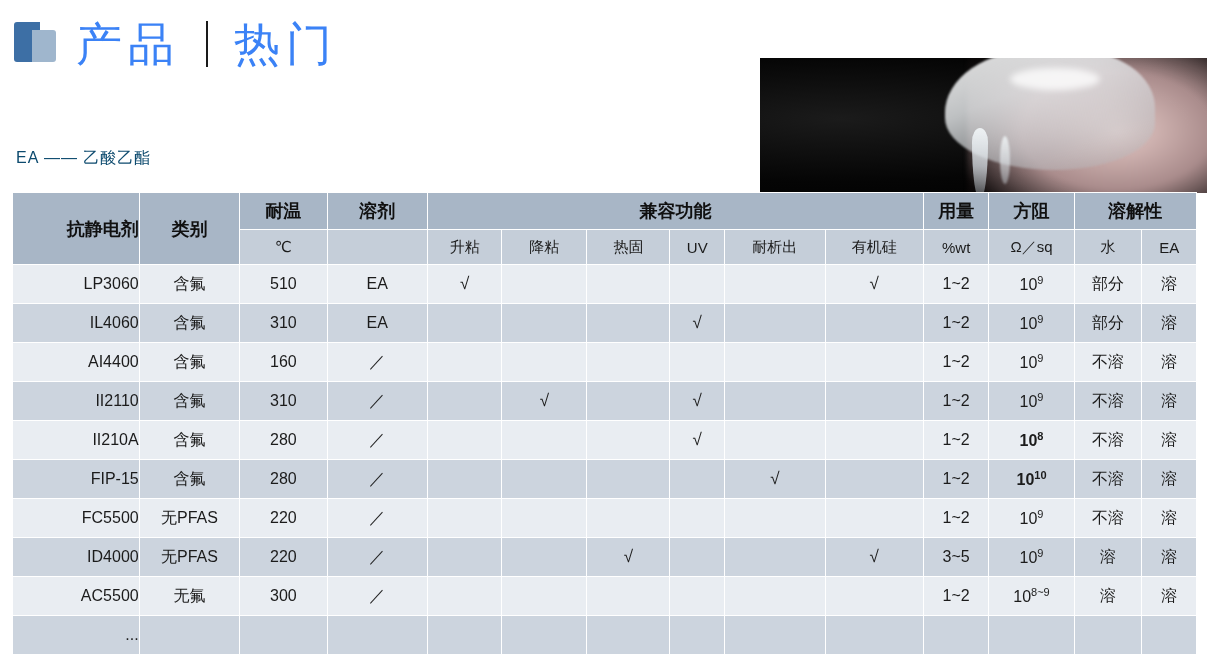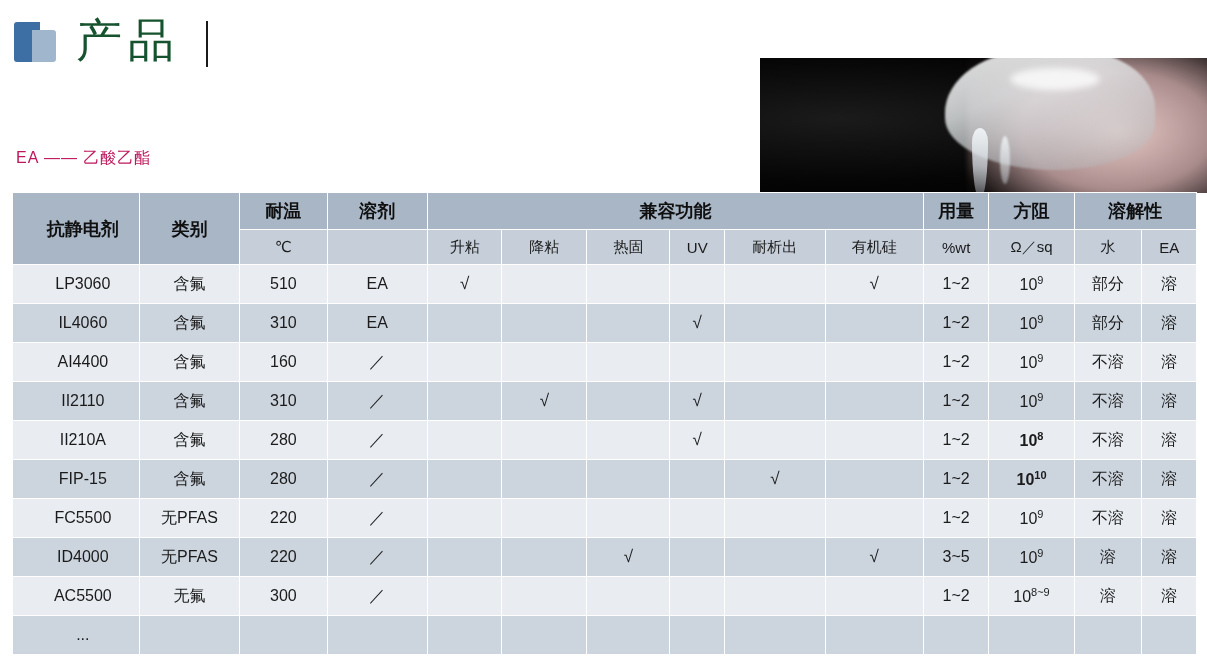--- a/index.html
+++ b/index.html
@@ -51,25 +51,24 @@
   #title-row {
     position: absolute;
     left: 76px;
     top: 8px;
     display: flex;
     align-items: center;
     height: 72px;
   }
   #title-row .title-text {
     font-size: 46px;
-    color: #14532d;
+    color: #3b82f6;
     letter-spacing: 6px;
     font-weight: 400;
     line-height: 1;
-    font-family: Liberation Mono, monospace;
   }
   #title-row .title-sep {
     display: inline-block;
     width: 2px;
     height: 46px;
     background: #1a1a1a;
     margin: 0 26px 0 26px;
   }
 
   
@@ -136,21 +135,21 @@
     border-radius: 50%;
     filter: blur(3px);
   }
 
   
   #subtitle {
     position: absolute;
     left: 16px;
     top: 148px;
     font-size: 16px;
-    color: #be185d;
+    color: #0c4a6e;
     letter-spacing: 1px;
   }
 
   
   #table-wrap {
     position: absolute;
     left: 12px;
     top: 192px;
     width: 1185px;
   }
@@ -176,21 +175,21 @@
     height: 36px;
   }
   tr.subhead td {
     background: #c5ced9;
     font-size: 15px;
     color: #1b1b1b;
     height: 34px;
   }
   tbody tr.odd td { background: #e9edf2; }
   tbody tr.even td { background: #ccd4de; }
-  td.left, th.left { text-align: center; padding-left: 14px; }
+  td.left, th.left { text-align: right; padding-left: 14px; }
   .sup { font-size: 11px; vertical-align: super; }
   .bold-val { font-weight: bold; }
   .check { font-size: 17px; }
   .colw1 { width: 116px; }
   .colw2 { width: 92px; }
   .colw3 { width: 80px; }
   .colw4 { width: 92px; }
   .colw5 { width: 68px; }
   .colw6 { width: 78px; }
   .colw7 { width: 76px; }
@@ -206,20 +205,21 @@
 <body>
 
 <div id="header">
   <div id="logo-mark">
     <div class="sq-back"></div>
     <div class="sq-front"></div>
   </div>
   <div id="title-row">
     <span class="title-text">产品</span>
     <span class="title-sep"></span>
+    <span class="title-text">热门</span>
   </div>
 </div>
 
 <div id="photo">
   <div class="bg-black"></div>
   <div class="pink-wash"></div>
   <div class="glass-blob"></div>
   <div class="highlight"></div>
   <div class="drip"></div>
   <div class="drip2"></div>

